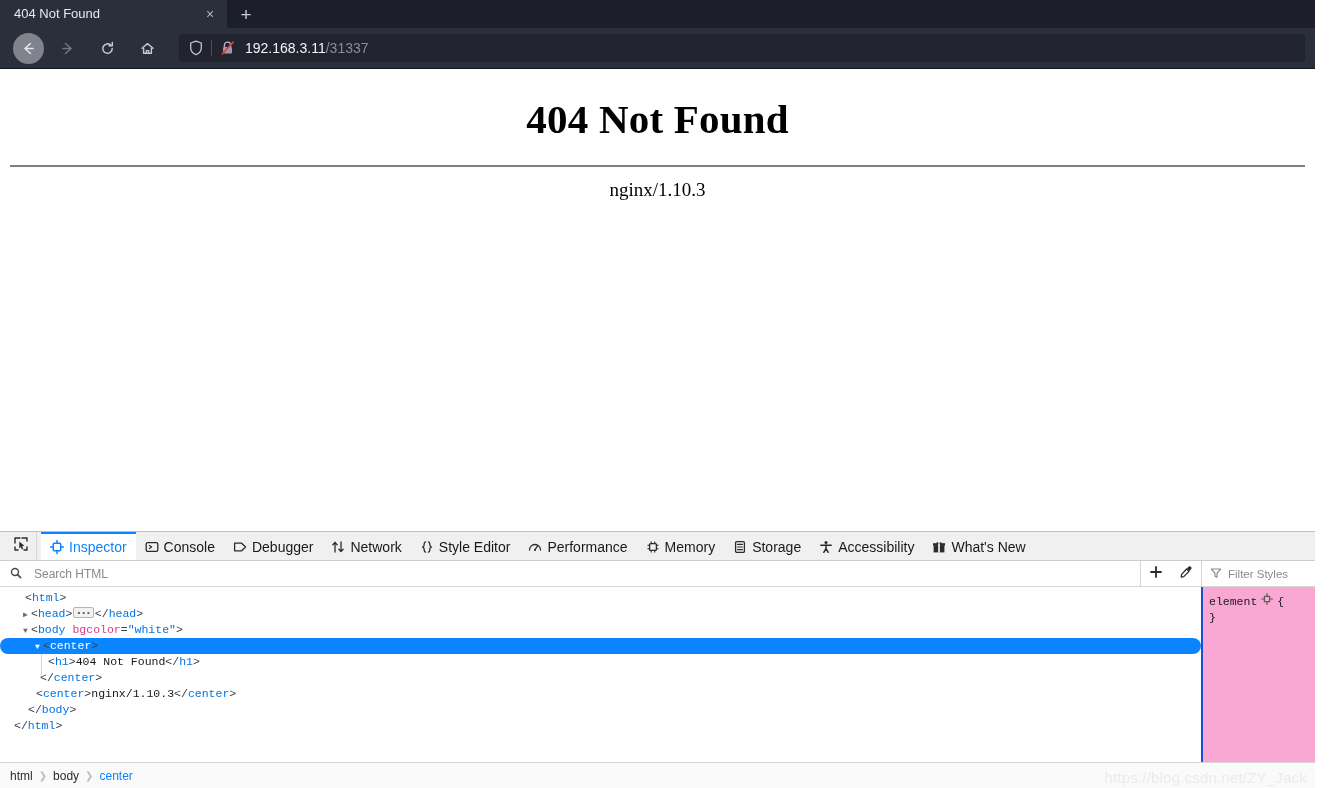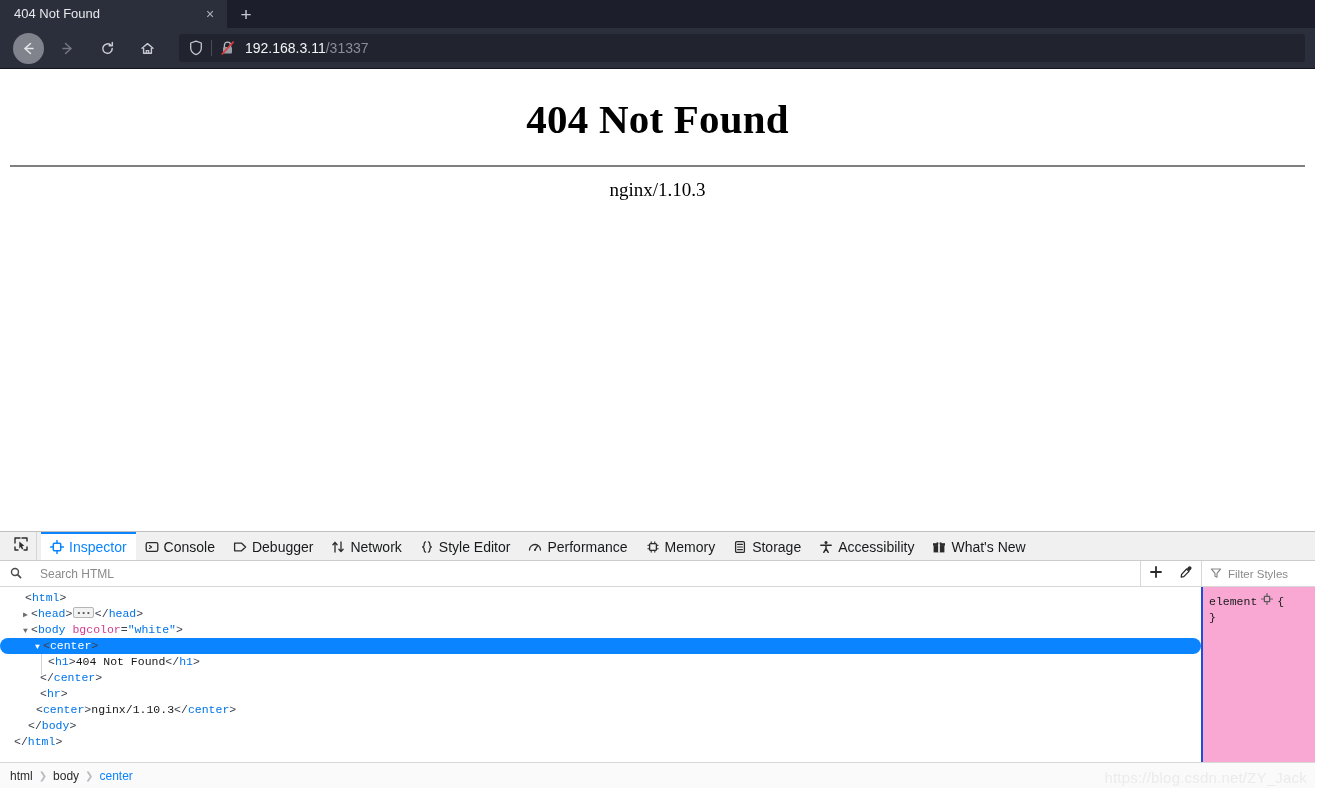--- a/index.html
+++ b/index.html
@@ -208,21 +208,21 @@
     display: flex;
     align-items: stretch;
     background: #fff;
     border-bottom: 1px solid #d7d7d7;
   }
   .dt-search {
     flex: 1;
     display: flex;
     align-items: center;
     padding-left: 10px;
-    gap: 18px;
+    gap: 12px;
     border-right: 1px solid #d7d7d7;
     min-width: 0;
   }
   .dt-search .ph {
     font-size: 12px;
     color: #8a8a8a;
   }
   .dt-searchbtns {
     width: 60px;
     display: flex;
@@ -588,23 +588,20 @@
         </div>
 
         <div class="node" style="padding-left:48px;">
           <span class="punct">&lt;</span><span class="tag">h1</span><span class="punct">&gt;</span><span class="txt">404 Not Found</span><span class="punct">&lt;/</span><span class="tag">h1</span><span class="punct">&gt;</span>
         </div>
 
         <div class="node" style="padding-left:40px;">
           <span class="punct">&lt;/</span><span class="tag">center</span><span class="punct">&gt;</span>
         </div>
 
-        <div class="node" style="padding-left:40px;">
-          <span class="punct">&lt;</span><span class="tag">hr</span><span class="punct">&gt;</span>
-        </div>
 
         <div class="node" style="padding-left:36px;">
           <span class="punct">&lt;</span><span class="tag">center</span><span class="punct">&gt;</span><span class="txt">nginx/1.10.3</span><span class="punct">&lt;/</span><span class="tag">center</span><span class="punct">&gt;</span>
         </div>
 
         <div class="node" style="padding-left:28px;">
           <span class="punct">&lt;/</span><span class="tag">body</span><span class="punct">&gt;</span>
         </div>
 
         <div class="node" style="padding-left:14px;">

